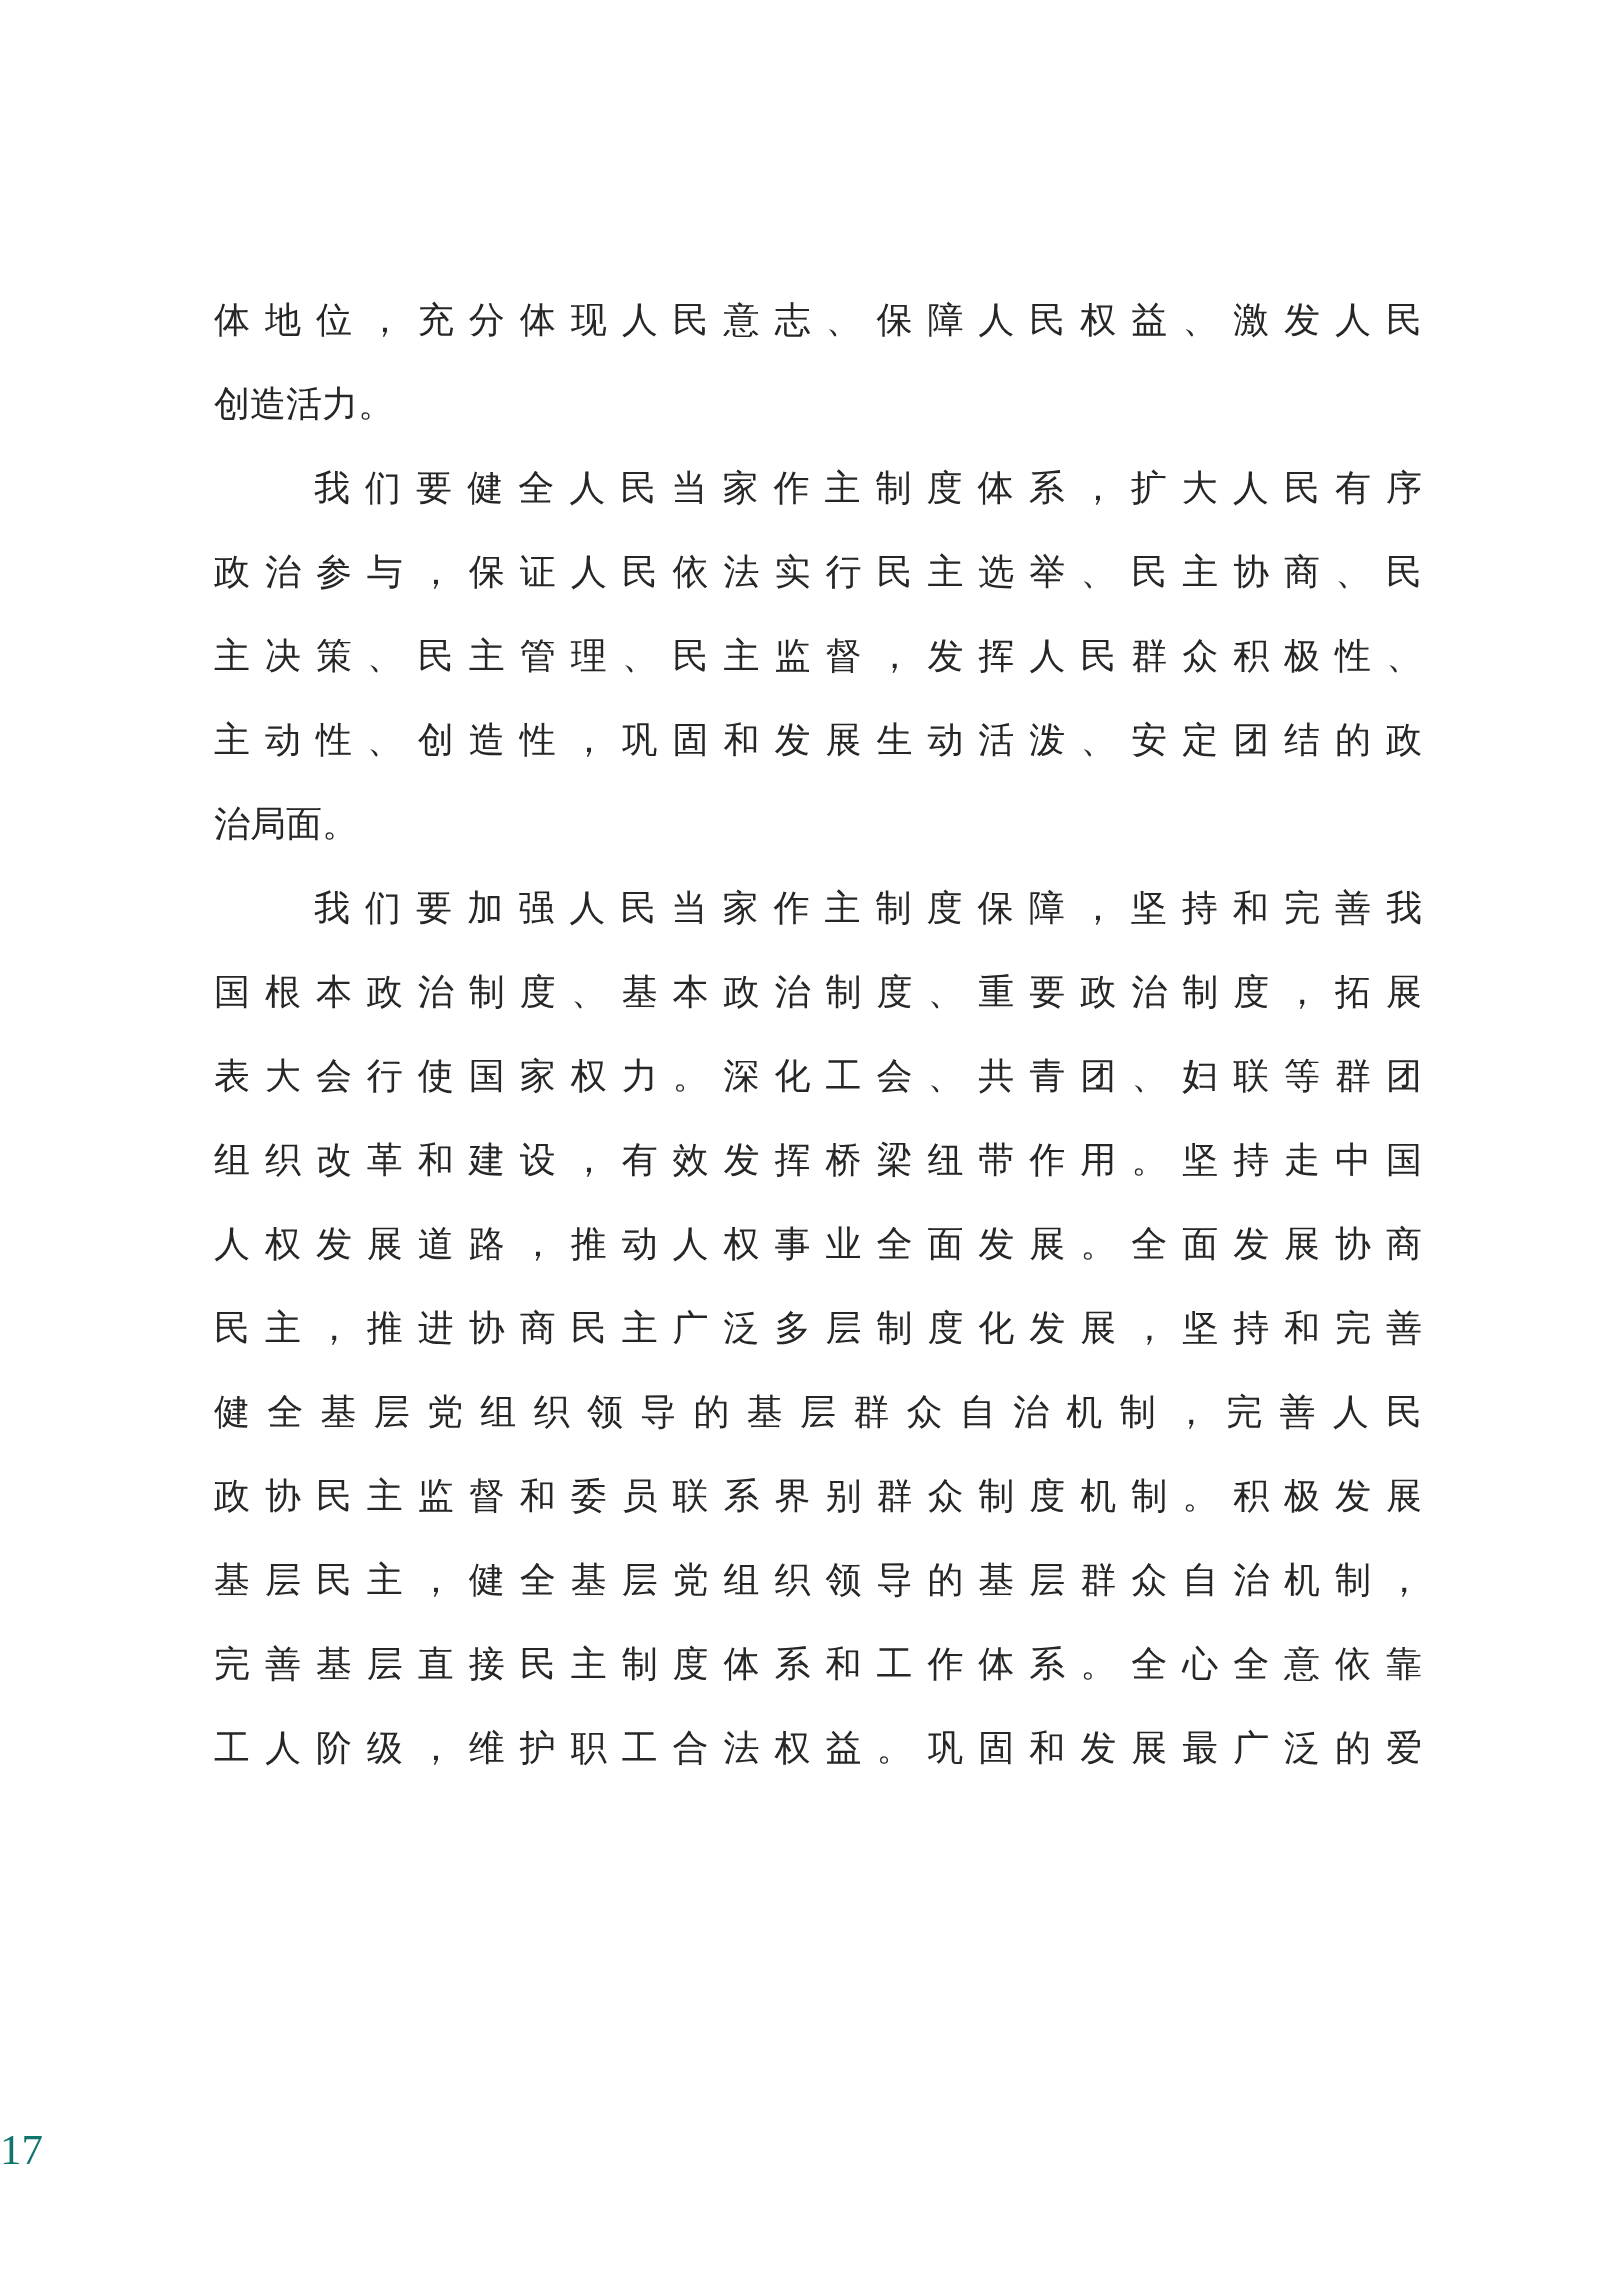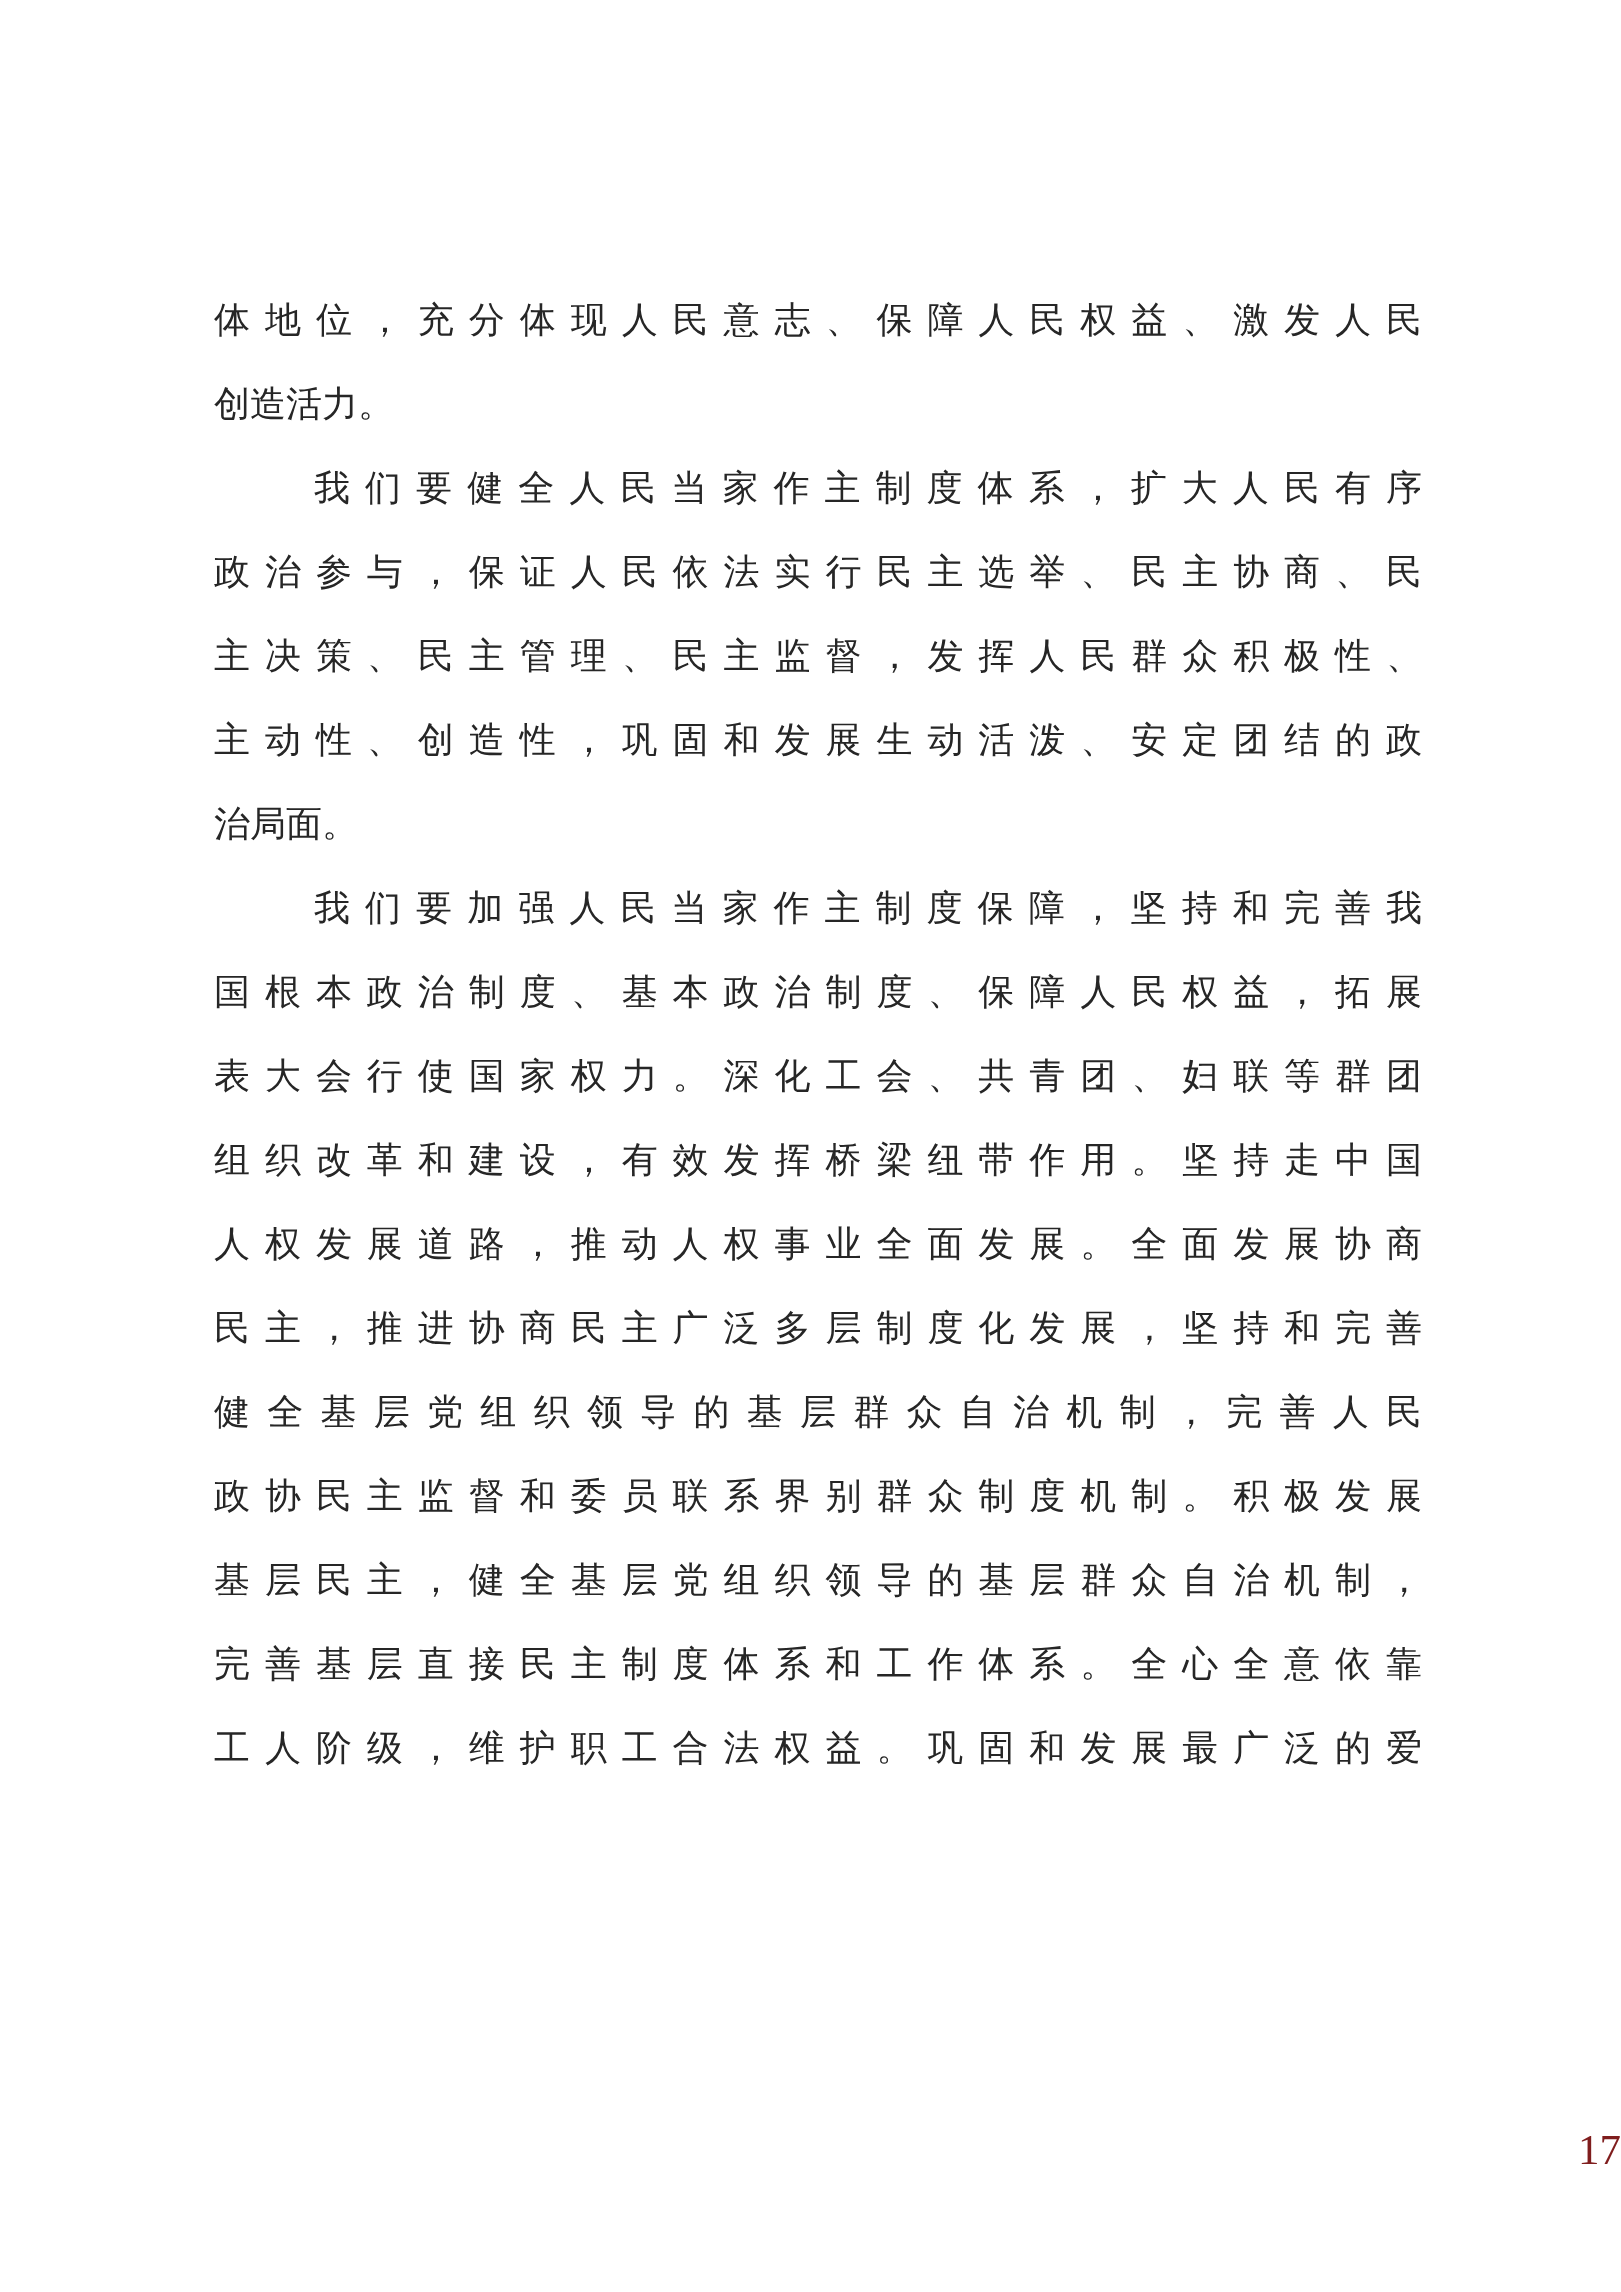--- a/index.html
+++ b/index.html
@@ -44,23 +44,23 @@
     text-justify: inter-character;
   }
   .line.indent {
     text-indent: 100px;
   }
   .page-number {
     position: absolute;
     left: 0;
     right: 0;
     top: 2125px;
-    text-align: right;
+    text-align: left;
     font-size: 43px;
-    color: #7f1d1d;
+    color: #0f766e;
     font-family: "Liberation Serif", serif;
   }
 </style>
 </head>
 <body>
 
 <div class="page">
 
   <div class="doc-body">
 
@@ -72,21 +72,21 @@
     <div class="para">
       <div class="line justify indent">我们要健全人民当家作主制度体系，扩大人民有序</div>
       <div class="line justify">政治参与，保证人民依法实行民主选举、民主协商、民</div>
       <div class="line justify">主决策、民主管理、民主监督，发挥人民群众积极性、</div>
       <div class="line justify">主动性、创造性，巩固和发展生动活泼、安定团结的政</div>
       <div class="line">治局面。</div>
     </div>
 
     <div class="para">
       <div class="line justify indent">我们要加强人民当家作主制度保障，坚持和完善我</div>
-      <div class="line justify">国根本政治制度、基本政治制度、保障人民权益，拓展</div>
+      <div class="line justify">国根本政治制度、基本政治制度、重要政治制度，拓展</div>
       <div class="line justify">表大会行使国家权力。深化工会、共青团、妇联等群团</div>
       <div class="line justify">组织改革和建设，有效发挥桥梁纽带作用。坚持走中国</div>
       <div class="line justify">人权发展道路，推动人权事业全面发展。全面发展协商</div>
       <div class="line justify">民主，推进协商民主广泛多层制度化发展，坚持和完善</div>
       <div class="line justify">健全基层党组织领导的基层群众自治机制，完善人民</div>
       <div class="line justify">政协民主监督和委员联系界别群众制度机制。积极发展</div>
       <div class="line justify">基层民主，健全基层党组织领导的基层群众自治机制，</div>
       <div class="line justify">完善基层直接民主制度体系和工作体系。全心全意依靠</div>
       <div class="line justify">工人阶级，维护职工合法权益。巩固和发展最广泛的爱</div>
     </div>

